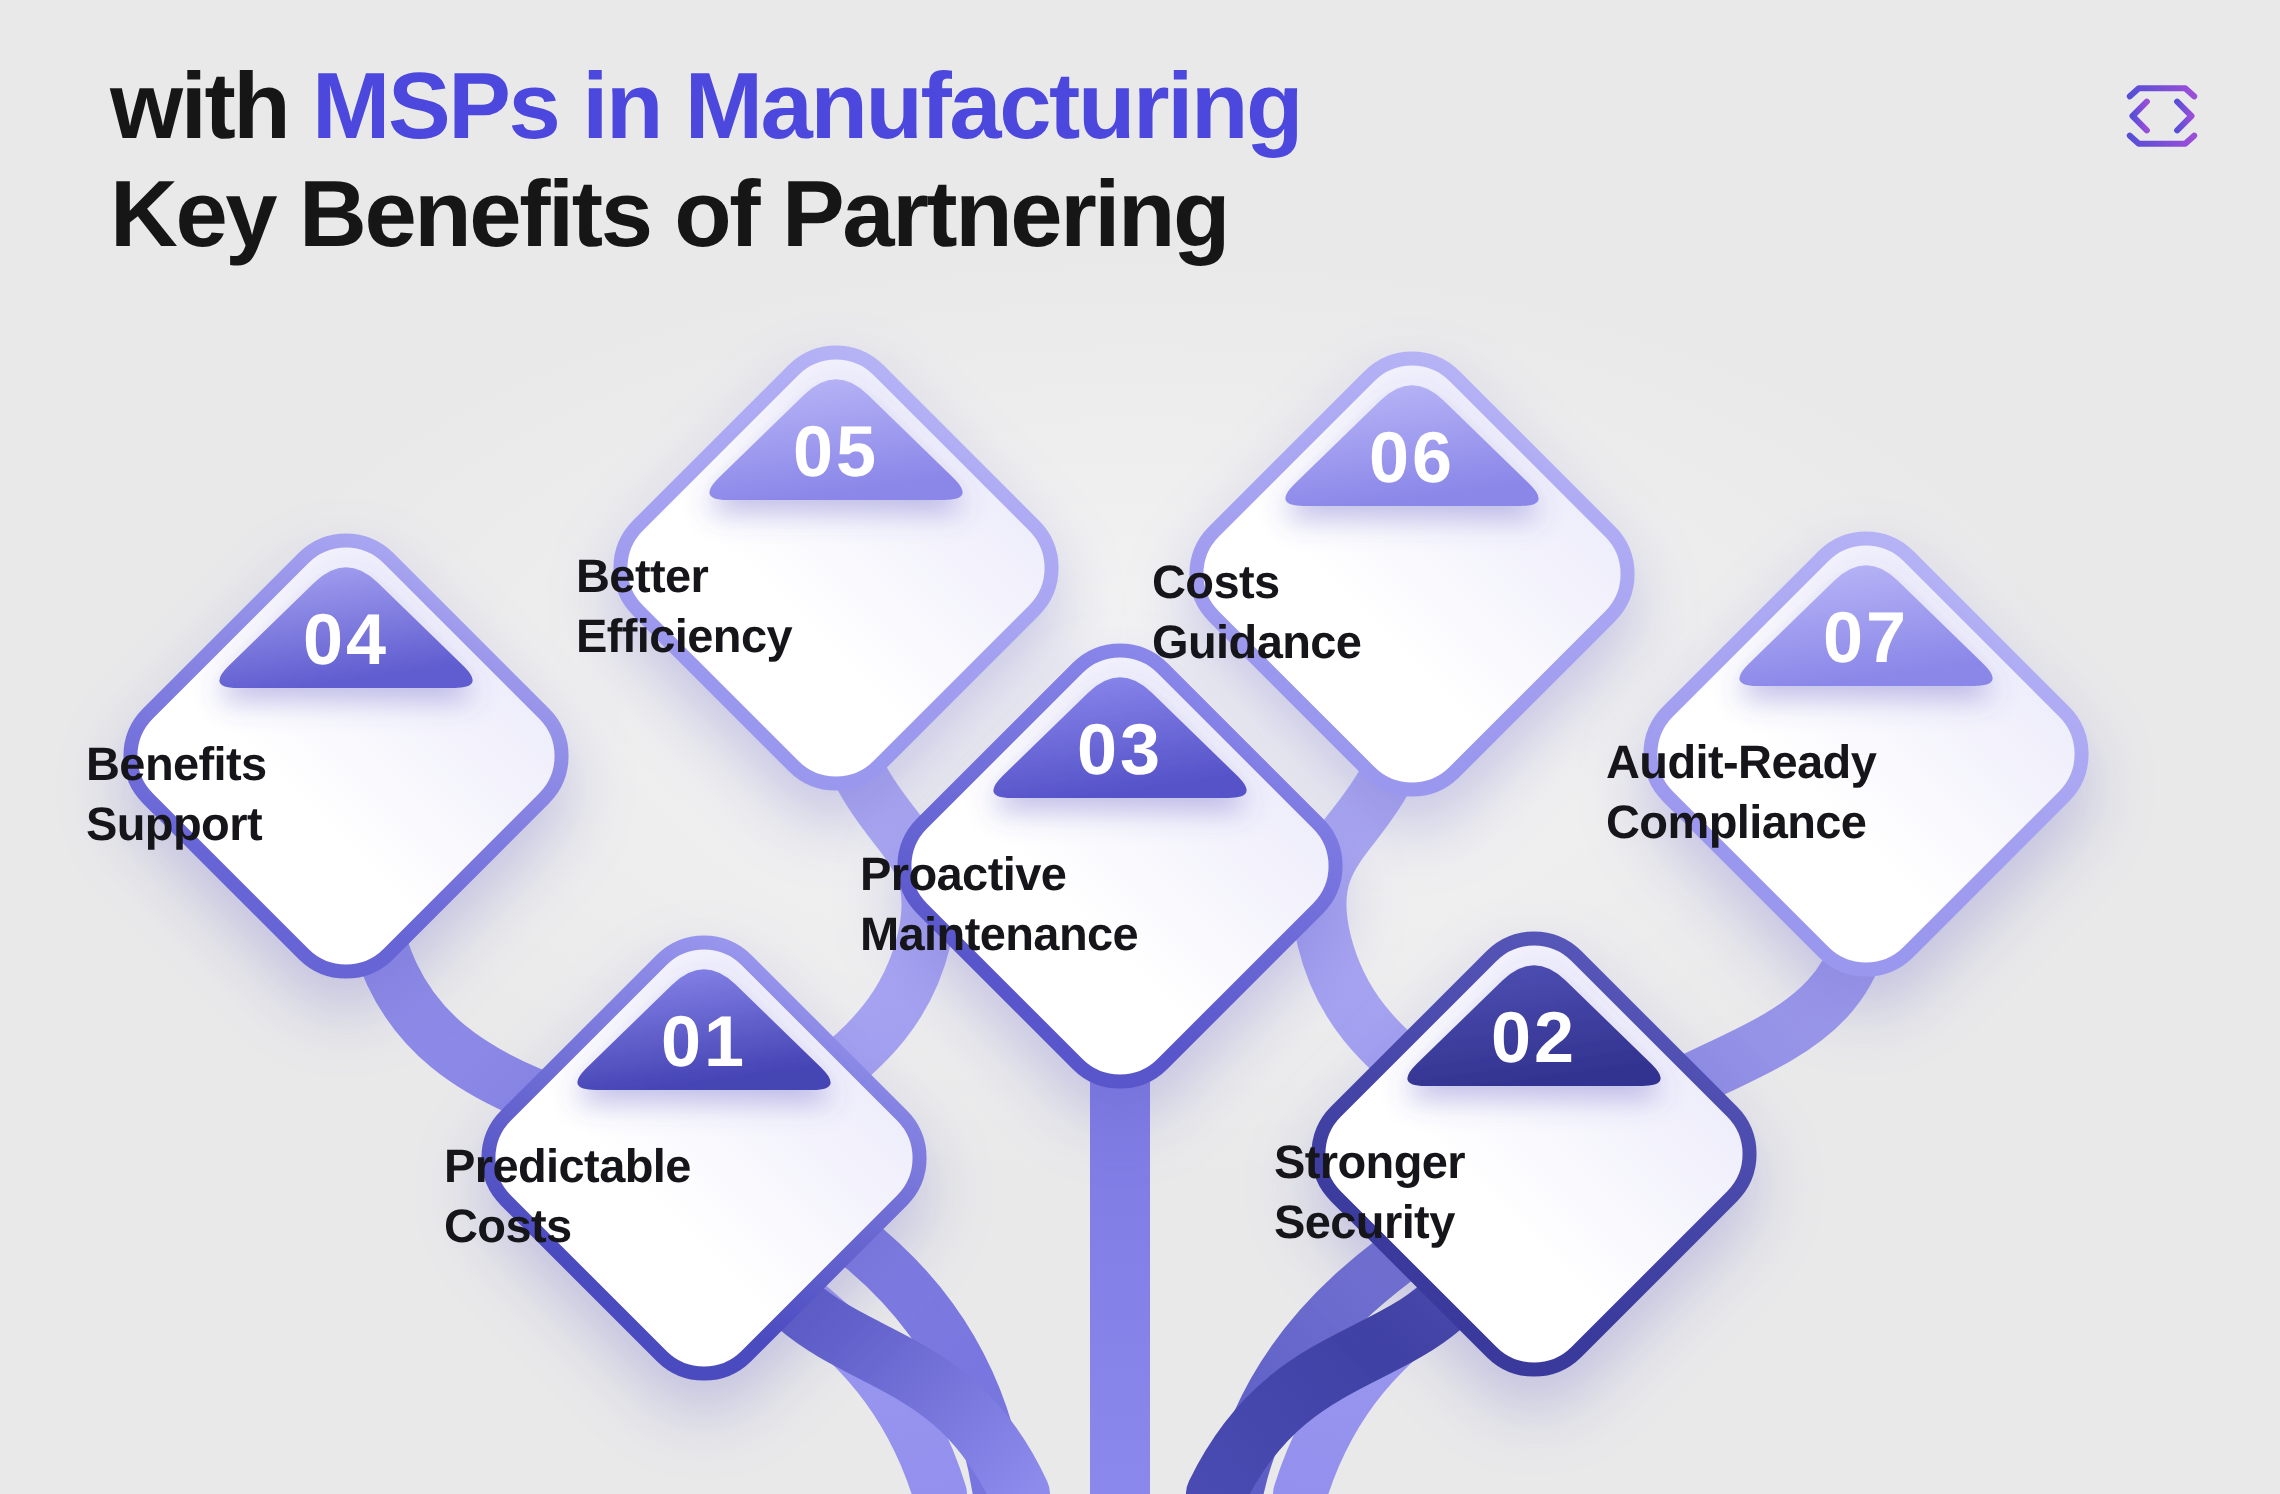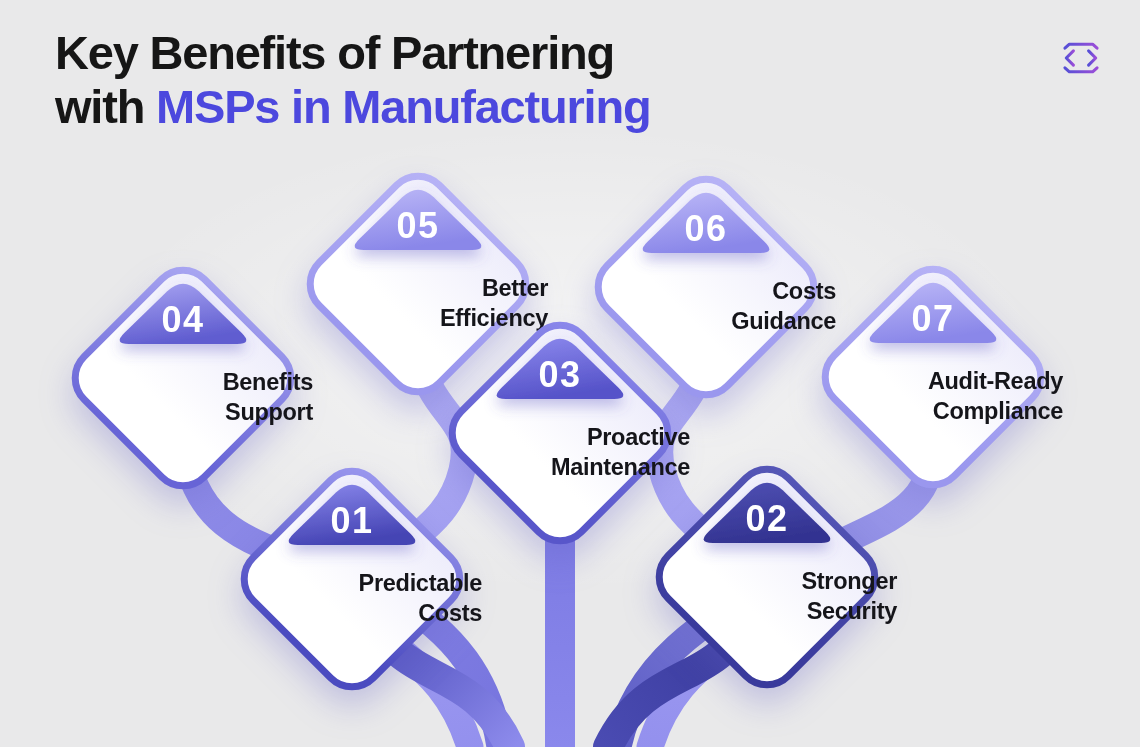--- a/index.html
+++ b/index.html
@@ -27,39 +27,39 @@
   
   .card{position:absolute;width:260px;height:260px;}
   .card svg{position:absolute;left:0;top:0;overflow:visible;
     filter:drop-shadow(0 16px 16px rgba(103,100,200,0.30));}
   .card .num{
     position:absolute;left:0;top:51px;width:100%;height:42px;line-height:42px;
     text-align:center;font-size:36px;font-weight:bold;letter-spacing:1.5px;color:#ffffff;
   }
   .card .label{
     position:absolute;left:0;top:119px;width:100%;
-    text-align:right;font-size:23.5px;line-height:30px;font-weight:bold;
+    text-align:left;font-size:23.5px;line-height:30px;font-weight:bold;
     letter-spacing:-0.3px;color:#15151a;
   }
   .z-back{z-index:2}.z-mid{z-index:3}.z-front{z-index:4}
   .card-01{left:222px;top:449px}
   .card-02{left:637px;top:447px}
   .card-03{left:430px;top:303px}
-  .card-04{left:53px; top:248px}
+  .card-04{left:43px; top:248px}
   .card-05{left:288px;top:154px}
   .card-06{left:576px;top:157px}
   .card-07{left:803px;top:247px}
 </style>
 </head>
 <body>
 
 <div class="header-title">
-  <div>Key Benefits of Partnering</div>
   <div><span>with</span>
     <span class="accent">MSPs in Manufacturing</span></div>
+  <div>Key Benefits of Partnering</div>
 </div>
 
 <div class="logo">
   <svg viewBox="0 0 56 42" width="50" height="44">
     <defs>
       <linearGradient id="logoGrad" x1="0" y1="0" x2="1" y2="0">
         <stop offset="0" stop-color="#564fd6"></stop>
         <stop offset="1" stop-color="#9b4ed8"></stop>
       </linearGradient>
     </defs>

